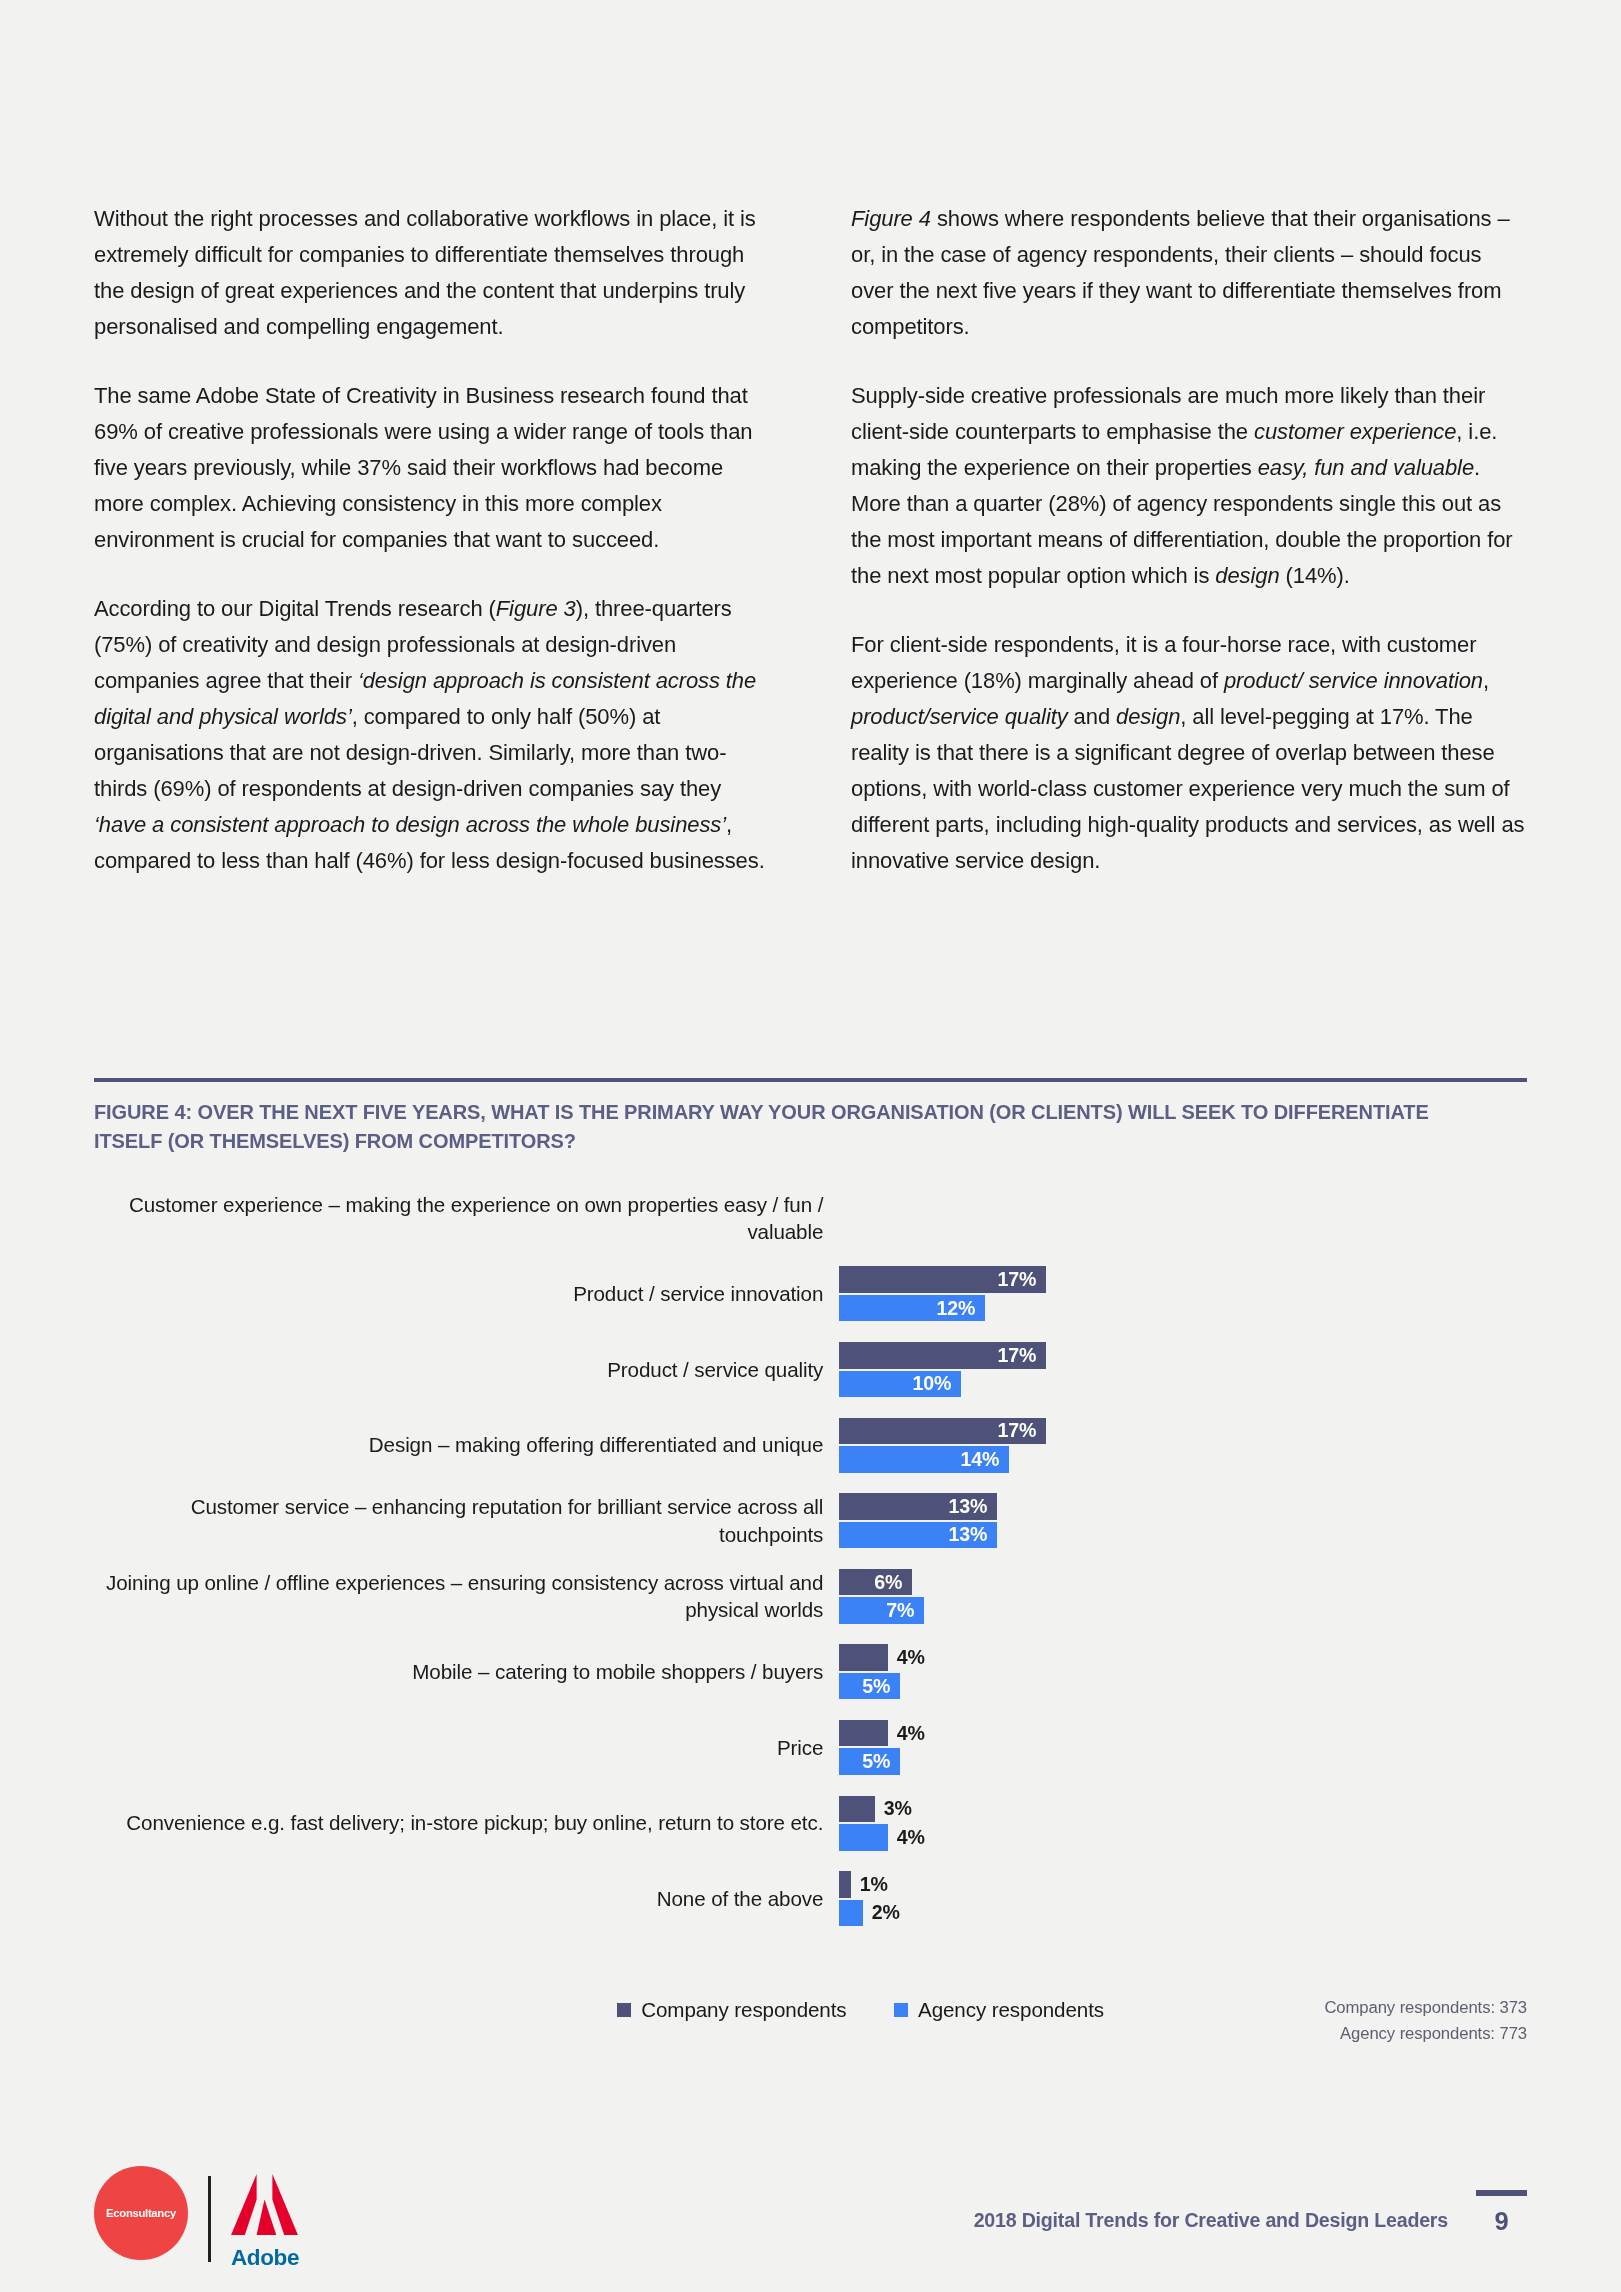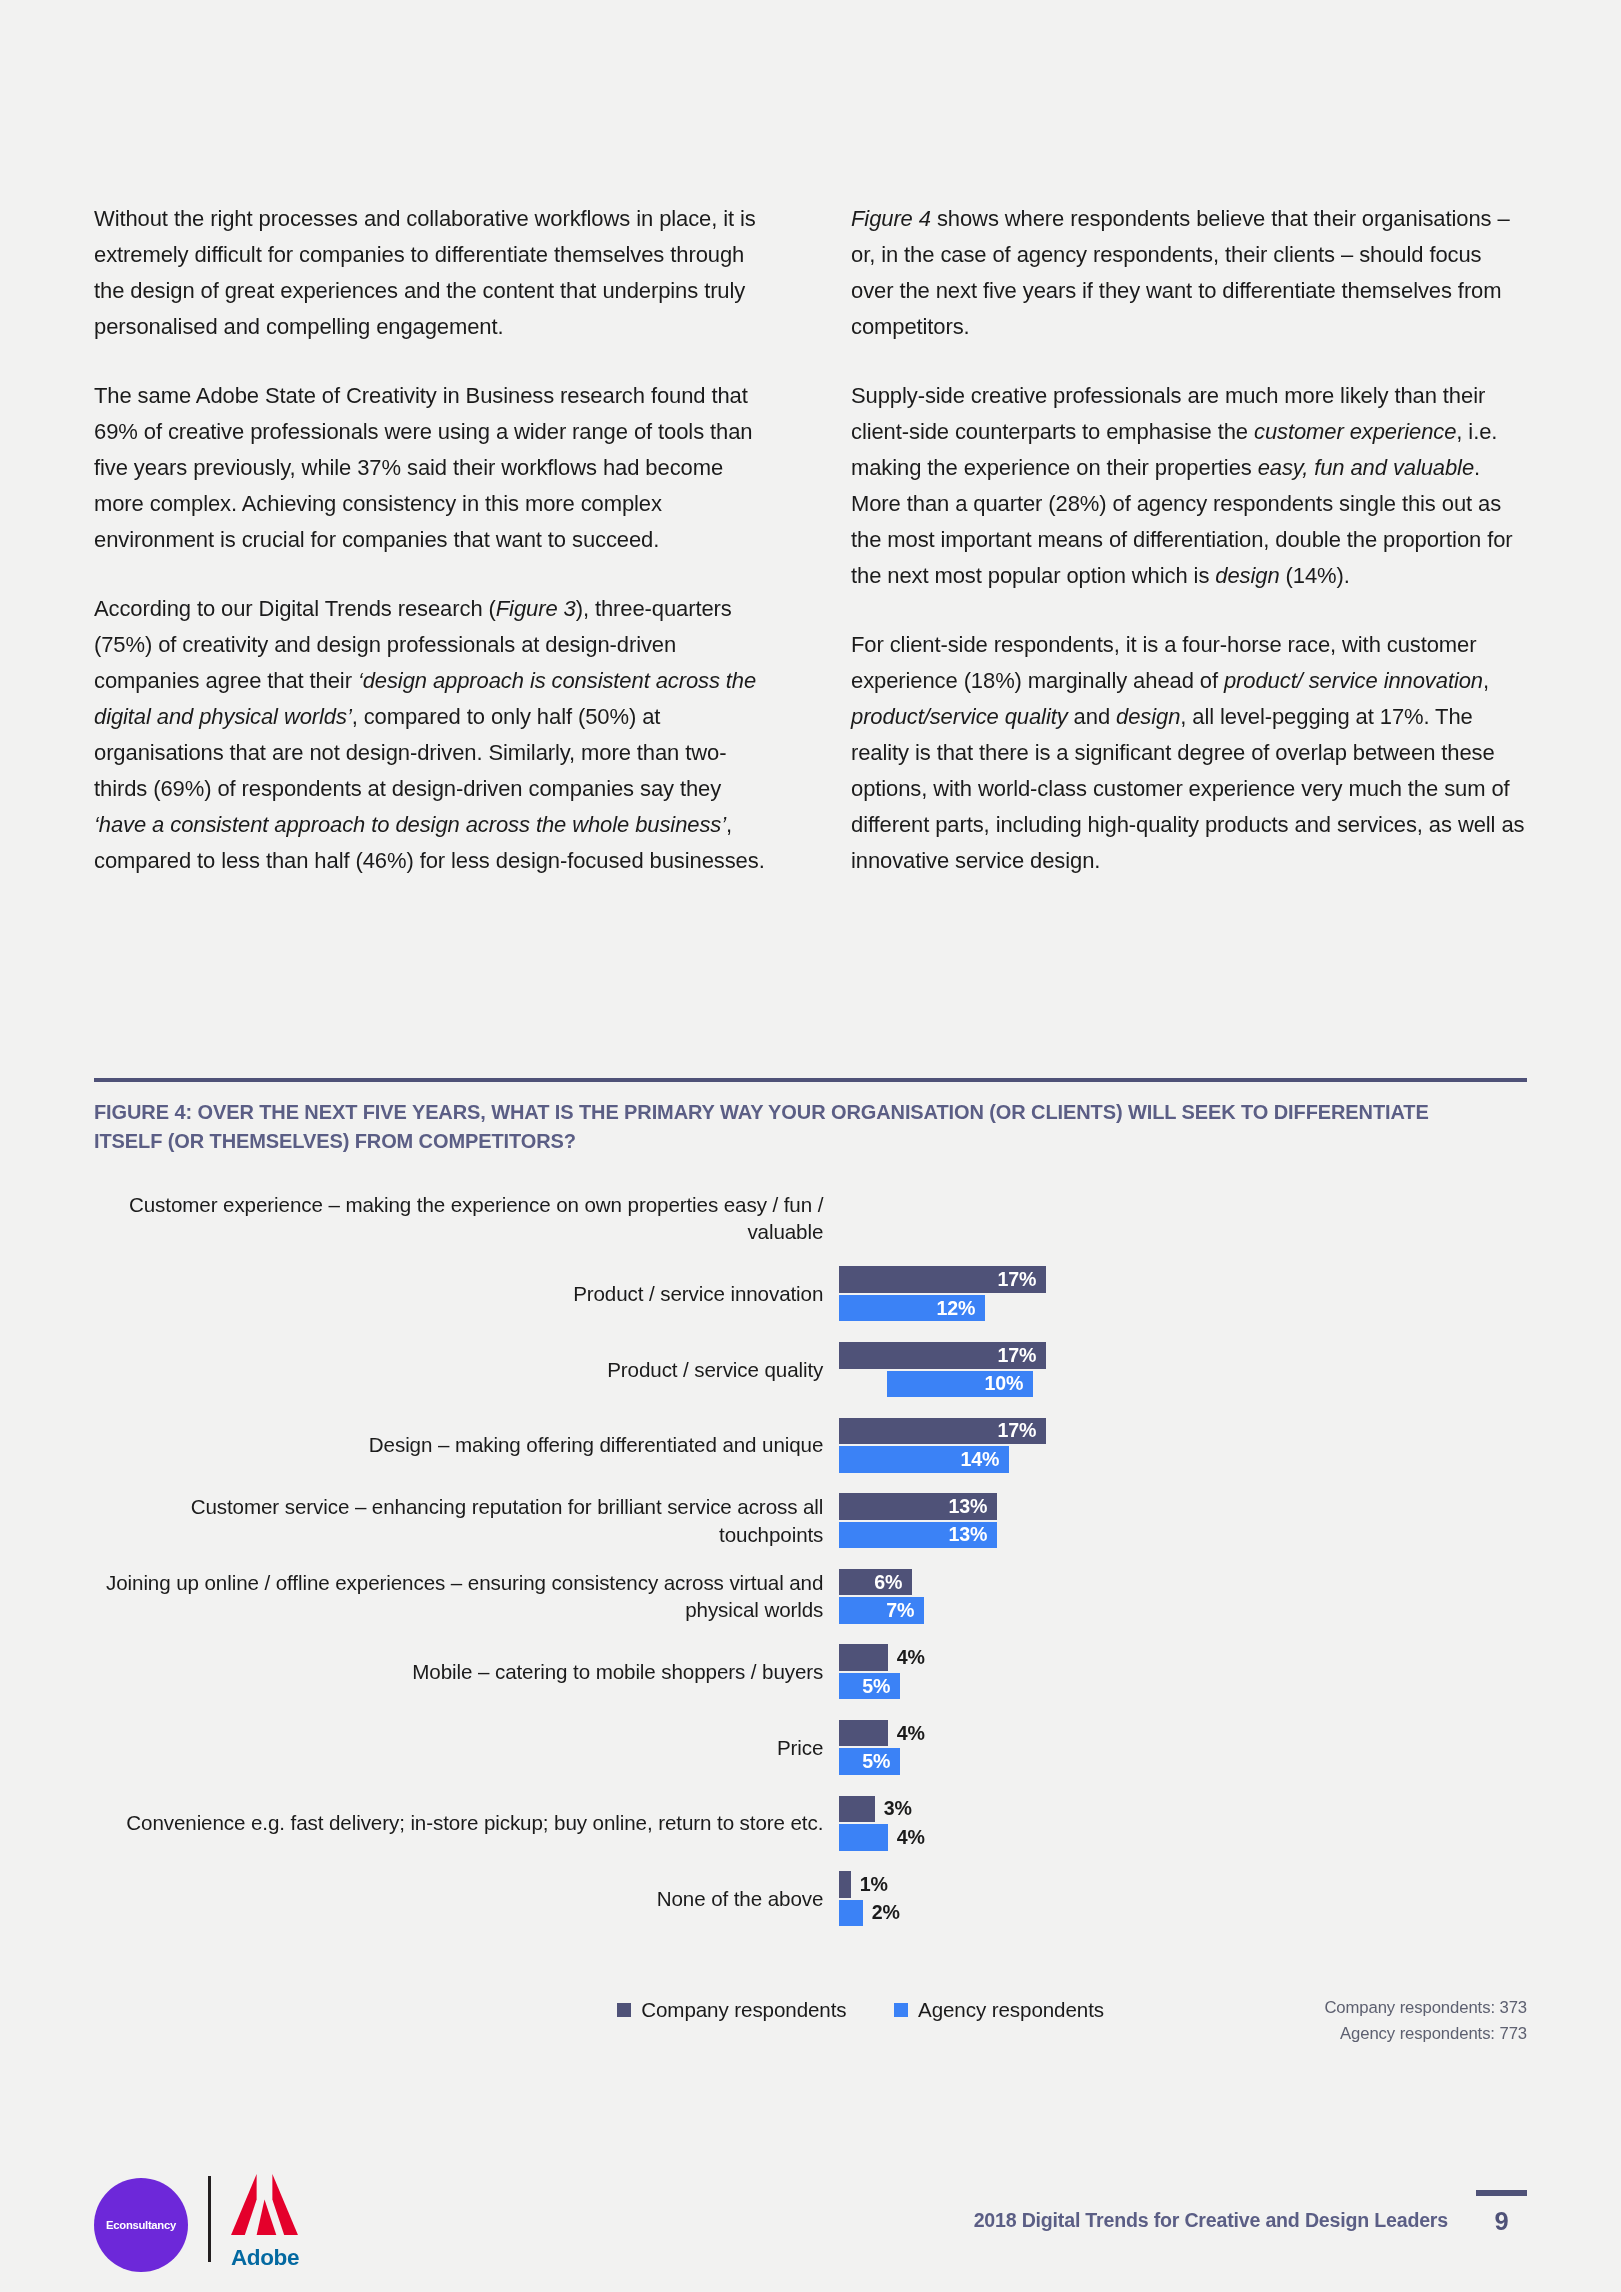--- a/index.html
+++ b/index.html
@@ -122,24 +122,24 @@
     text-align: right;
     font-size: 16.7px;
     line-height: 25.5px;
     color: #5d6070;
     letter-spacing: -0.1px;
   }
 
   
   .footer { position: absolute; left: 0; top: 2166px; width: 1621px; height: 108px; }
   .logo-econ {
-    position: absolute; left: 94px; top: 12px;
+    position: absolute; left: 94px; top: 0;
     width: 94px; height: 94px;
     border-radius: 50%;
-    background: #6d28d9;
+    background: #ef4444;
     display: flex; align-items: center; justify-content: center;
   }
   .logo-econ span {
     color: #fff; font-size: 11.3px; font-weight: bold; letter-spacing: -0.3px;
   }
   .logo-divider {
     position: absolute; left: 208px; top: 9.8px;
     width: 2.9px; height: 86px; background: #231f20;
   }
   .logo-adobe { position: absolute; left: 231px; top: 7.8px; width: 80px; height: 94px; }
@@ -201,21 +201,21 @@
             <span class="val">12%</span>
           </div>
         </div>
       </div>
       <div class="row">
         <div class="cat">Product / service quality</div>
         <div class="bars">
           <div class="bar company" style="width: 207px;">
             <span class="val">17%</span>
           </div>
-          <div class="bar agency" style="width: 146px; margin-left: 48px;">
+          <div class="bar agency" style="width: 122px;">
             <span class="val">10%</span>
           </div>
         </div>
       </div>
       <div class="row">
         <div class="cat">Design – making offering differentiated and unique</div>
         <div class="bars">
           <div class="bar company" style="width: 207px;">
             <span class="val">17%</span>
           </div>

